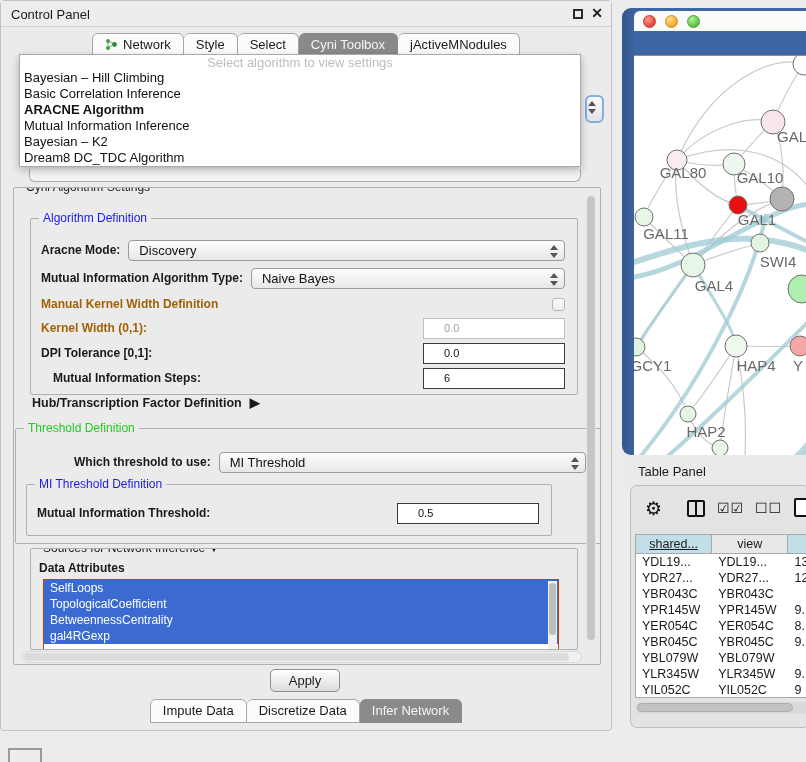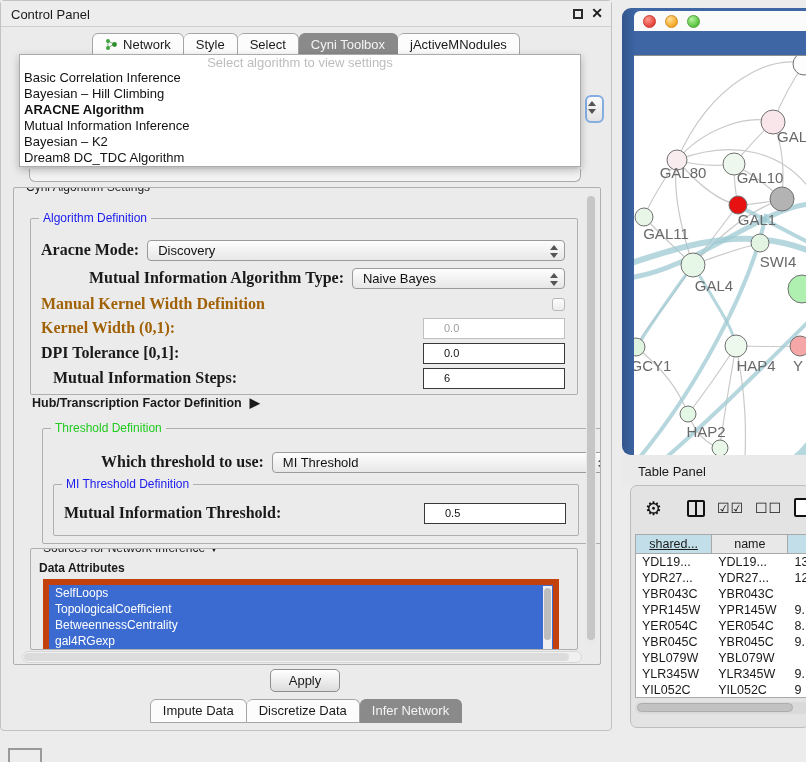--- a/index.html
+++ b/index.html
@@ -42,26 +42,26 @@
 
   
   .group { position:absolute; border:1px solid #AFAFAF; border-radius:2px; }
   .legend { position:absolute; top:-8px; left:8px; background:#EBEBEB; padding:0 4px;
     font-size:12px; white-space:nowrap; }
   .legend.blue  { color:#1A1AEE; }
   .legend.green { color:#21CB21; }
 
   .settings { left:12px; top:186px; width:588px; height:478px; overflow:hidden; }
   .algo-group { left:16px; top:30px; width:548px; height:177px; }
-  .thr-group  { left:28px; top:240px; width:596px; height:116px; }
+  .thr-group  { left:1px; top:240px; width:596px; height:116px; }
   .mi-group   { left:10px; top:55px; width:526px; height:52px; }
   .src-group  { left:16px; top:360px; width:548px; height:102px; overflow:hidden; }
 
   .row { position:absolute; left:10px; right:12px; height:22px; display:flex; align-items:center; }
-  .lbl { font-size:16px; font-weight:bold; margin-right:8px; white-space:nowrap;font-family:Liberation Serif, serif; }
+  .lbl { font-size:12px; font-weight:bold; margin-right:8px; white-space:nowrap; }
   .lbl.dis { color:#a16207; }
 
   .combo { flex:1; position:relative; height:21px; border:1px solid #9A9A9A; border-radius:4px;
     background:linear-gradient(#FDFDFD,#E7E7E7); font-size:13px; line-height:19px;
     padding:0 22px 0 10px; color:#111; }
   .steppers { position:absolute; right:7px; top:4px; width:8px; height:13px; }
   .steppers::before { content:""; position:absolute; left:1px; top:0;
     border-left:4px solid transparent; border-right:4px solid transparent; border-bottom:5px solid #555; }
   .steppers::after { content:""; position:absolute; left:1px; bottom:0;
     border-left:4px solid transparent; border-right:4px solid transparent; border-top:5px solid #555; }
@@ -72,21 +72,21 @@
   .checkbox { width:13px; height:13px; border:1px solid #B8B8B8; border-radius:3px;
     background:linear-gradient(#FDFDFD,#ECECEC); margin-left:auto; }
 
   .hub-row { position:absolute; left:18px; top:207px; font-size:12.5px; font-weight:bold;
     display:flex; align-items:center; gap:8px; }
   .tri-right { font-size:13px; }
   .tri-down  { font-size:11px; }
 
   .src-label { position:absolute; left:8px; top:12px; font-size:12px; font-weight:bold; }
   .attr-list { position:absolute; left:12px; top:30px; width:516px; height:80px;
-    background:#fff; border:6px solid #c2410c; overflow:hidden; }
+    background:#fff; border:1px solid #c2410c; overflow:hidden; }
   .attr-item { height:16px; line-height:16px; font-size:12px; padding-left:6px;
     background:#3B6BD0; color:#fff; }
   .list-scroll { position:absolute; right:1px; top:1px; width:9px; height:68px; background:#EFEFEF; }
   .list-thumb { position:absolute; left:1px; top:2px; width:7px; height:52px; background:#BDBDBD; border-radius:4px; }
 
   .hscroll { position:absolute; left:8px; top:463px; width:560px; height:12px;
     background:#F0F0F0; border:1px solid #D8D8D8; border-radius:6px; }
   .hthumb { position:absolute; left:1px; top:1px; height:8px; width:545px; background:#DCDCDC; border-radius:5px; }
   .vscroll { position:absolute; right:4px; top:6px; width:10px; height:452px; background:#E9E9E9; border-radius:5px; }
   .vthumb { position:absolute; left:1px; top:2px; width:8px; height:444px; background:#C6C6C6; border-radius:5px; }
@@ -180,42 +180,42 @@
     </div>
 
   <div class="frag-combo">
     <span class="steppers"></span>
   </div>
   <div class="frag-bottom"></div>
 
   <div class="popup">
     <div class="popup-prompt">Select algorithm to view settings</div>
     <div>
+        <div class="popup-item">Bayesian – Hill Climbing</div>
         <div class="popup-item">Basic Correlation Inference</div>
-        <div class="popup-item">Bayesian – Hill Climbing</div>
         <div class="popup-item sel">ARACNE Algorithm</div>
         <div class="popup-item">Mutual Information Inference</div>
         <div class="popup-item">Bayesian – K2</div>
         <div class="popup-item">Dream8 DC_TDC Algorithm</div>
       </div>
   </div>
 
   <div class="group settings">
     <span class="legend">Cyni Algorithm Settings</span>
 
     <div class="group algo-group">
       <span class="legend blue">Algorithm Definition</span>
       <div class="row" style="top:20px;">
         <span class="lbl">Aracne Mode:</span>
         <div class="combo">
           <span>Discovery</span>
           <span class="steppers"></span>
         </div>
       </div>
-      <div class="row" style="top:48px;margin-left:48px;">
+      <div class="row" style="top:48px;">
         <span class="lbl">Mutual Information Algorithm Type:</span>
         <div class="combo">
           <span>Naive Bayes</span>
           <span class="steppers"></span>
         </div>
       </div>
       <div class="row" style="top:76px; height:18px;">
         <span class="lbl dis">Manual Kernel Width Definition</span>
         <span class="checkbox"></span>
       </div>
@@ -384,21 +384,21 @@
   <div class="tp-toolbar">
     <span class="gear">⚙</span>
     <span class="cols-icon"></span>
     <span class="check-icon">☑☑</span>
     <span class="uncheck-icon">☐☐</span>
     <span class="file-icon"></span>
   </div>
   <div class="tp-table">
     <div class="tp-header">
         <div class="tp-hcell c0" style="width: 77px; text-decoration: underline;">shared...</div>
-        <div class="tp-hcell c1" style="width: 77px;">name</div>
+        <div class="tp-hcell c1" style="width: 77px;">view</div>
         <div class="tp-hcell c2" style="width: 46px;"></div>
       </div>
     <div class="tp-rows">
         <div class="tp-row">
           <div class="tp-cell" style="width: 77px;">YDL19...</div>
           <div class="tp-cell" style="width: 77px;">YDL19...</div>
           <div class="tp-cell" style="width: 46px;">13</div>
         </div>
         <div class="tp-row">
           <div class="tp-cell" style="width: 77px;">YDR27...</div>

